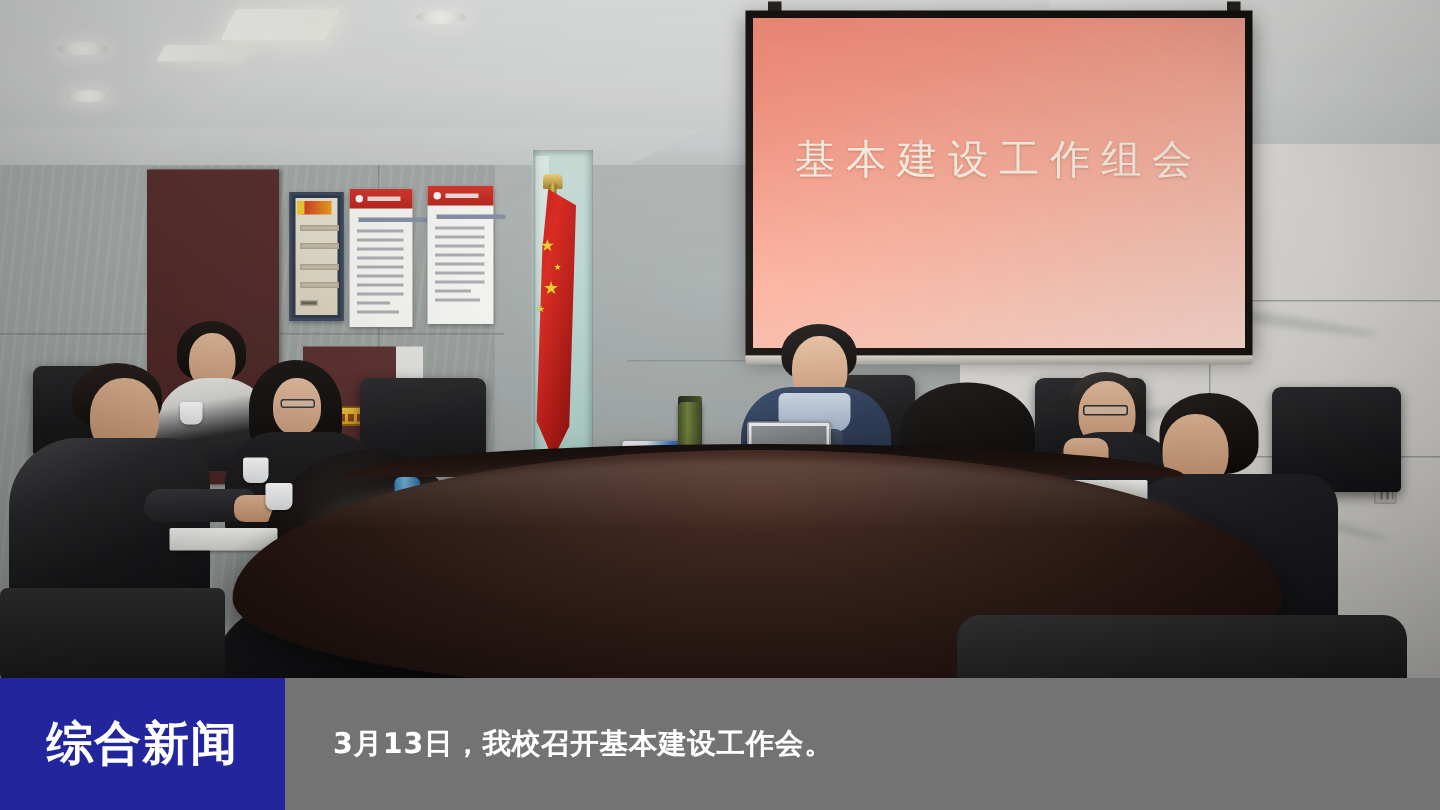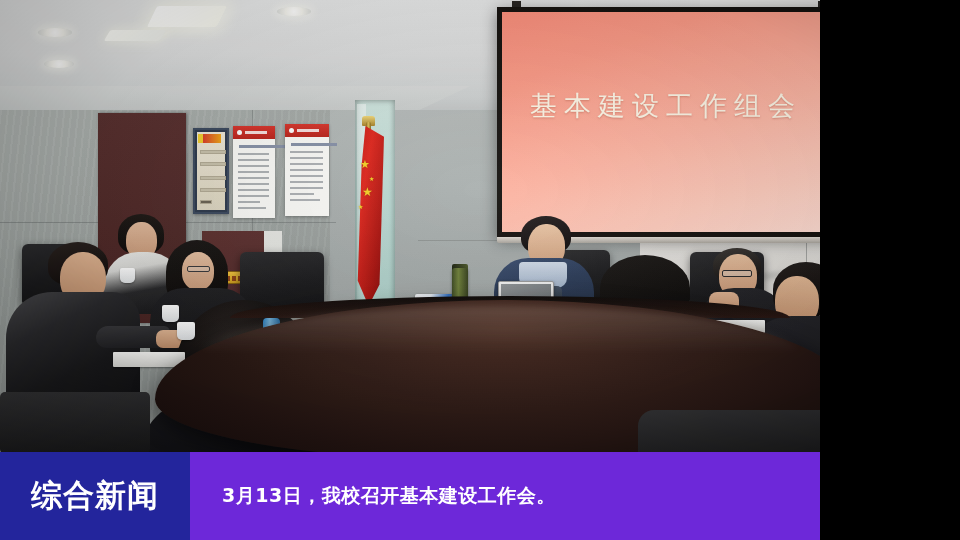--- a/index.html
+++ b/index.html
@@ -1,19 +1,19 @@
 <!DOCTYPE html>
 <html><head>
 <meta charset="utf-8">
 <style>
   * { margin:0; padding:0; box-sizing:border-box; }
   html,body { width:960px; height:540px; overflow:hidden; background:#000; }
   body { font-family:"Liberation Sans","DejaVu Sans",sans-serif; }
 
-  #stage { position:relative; width:820px; height:540px; overflow:hidden; }
+  #stage { position:relative; width:960px; height:540px; overflow:hidden; }
 
   
   .photo { position:absolute; left:0; top:0; width:960px; height:452px; overflow:hidden;
            background:#1b1d20; }
 
   
   .ceiling { position:absolute; left:0; top:0; width:960px; height:122px;
              background:linear-gradient(180deg,#e9eaea 0%,#dedfdf 45%,#cfd2d2 78%,#b9bdbd 100%); }
   .ceil-soffit { position:absolute; left:0; top:86px; width:470px; height:40px;
                  background:linear-gradient(180deg,#d7d9d8,#c3c7c6);
@@ -179,21 +179,21 @@
   
   .grade { position:absolute; inset:0; pointer-events:none;
            background:radial-gradient(ellipse at 50% 42%,rgba(255,255,255,.05) 0%,rgba(0,0,0,.10) 60%,rgba(0,0,0,.30) 100%); }
 
   
   .caption-bar { position:absolute; left:0; top:452px; width:960px; height:88px; display:flex; }
   .cap-label { width:190px; height:100%; background:#23259c;
                display:flex; align-items:center; justify-content:center; }
   .cap-label-txt { color:#ffffff; font-size:31px; font-weight:bold; letter-spacing:1px;
                    font-family:"DejaVu Sans","Liberation Sans",sans-serif; }
-  .cap-body { flex:1; height:100%; background:#6d28d9; display:flex; align-items:center; }
+  .cap-body { flex:1; height:100%; background:#737373; display:flex; align-items:center; }
   .cap-body-txt { color:#ffffff; font-size:19px; font-weight:bold; margin-left:32px;
                   font-family:"DejaVu Sans","Liberation Sans",sans-serif; letter-spacing:.5px; }
 </style>
 </head>
 <body>
 
 <div id="stage">
 
   <div class="photo">
 

